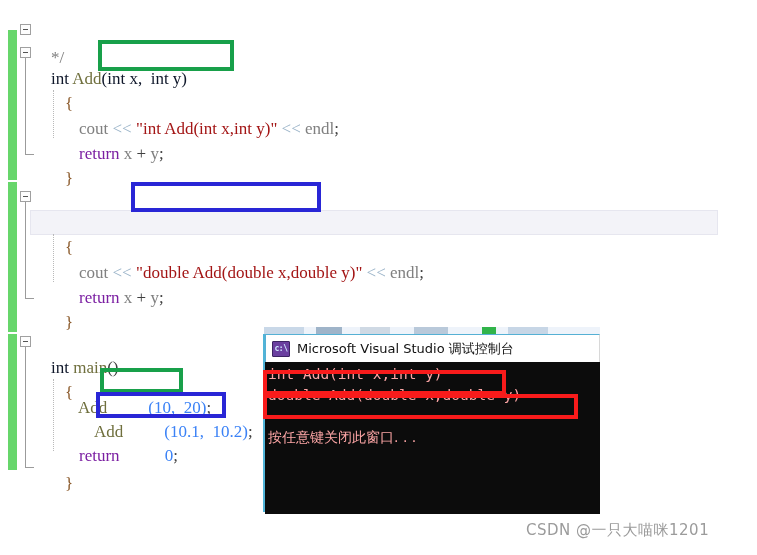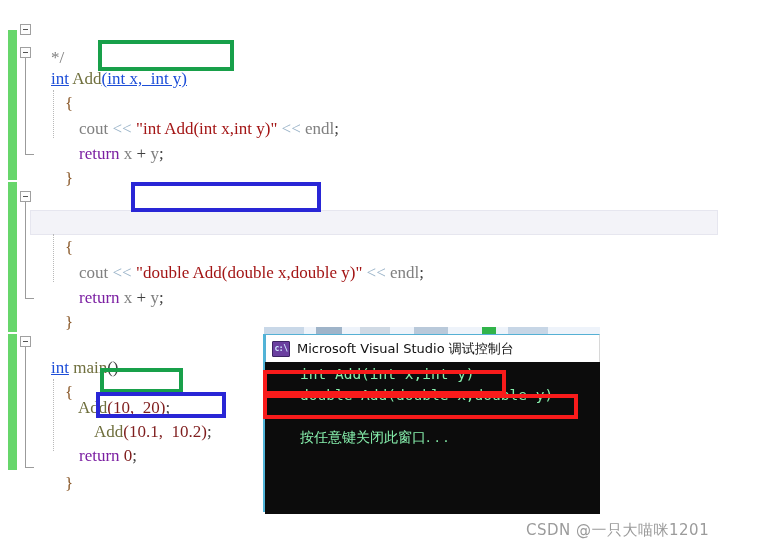--- a/index.html
+++ b/index.html
@@ -37,28 +37,28 @@
     left: 0;
     height: 25px;
     line-height: 25px;
     white-space: pre;
     font-family: "Liberation Serif", "DejaVu Serif", serif;
     font-size: 17px;
     color: #000000;
   }
 
   
-  .kw      { color: #1d4ed8; text-decoration: underline; }          
+  .kw      { color: #0f172a; }          
   .kw2     { color: #7b1fa2; text-align: right; }          
   .fn      { color: #6f6f3d; }          
   .id      { color: #808080; }          
   .str     { color: #a31515; }          
   .op      { color: #9bb4c9; }          
   .punc    { color: #404040; }
-  .num     { color: #7f1d1d; }
+  .num     { color: #3b82f6; padding-left: 41px; }
   .bracepunc { color: #8b5a2b; }
 
   
   .collapse {
     position: absolute;
     width: 11px; height: 11px;
     border: 1px solid #a0a0a0;
     background: #fdfdfd;
     box-sizing: border-box;
   }
@@ -160,26 +160,25 @@
   }
   #console-body {
     position: relative;
     height: 150px;
     background: #0c0c0c;
     padding-top: 2px;
   }
   .cline {
     height: 21px;
     line-height: 21px;
-    color: #86efac;
+    color: #fca5a5;
     font-family: "DejaVu Sans Mono", "Liberation Mono", monospace;
     font-size: 14.5px;
     white-space: pre;
     padding-left: 3px;
-    margin-left: 32px;
   }
   .cline.cjk {
     font-family: "DejaVu Sans", "Liberation Sans", sans-serif;
     font-size: 14px;
   }
 
   
   #toolbar-strip {
     position: absolute;
     left: 264px;

